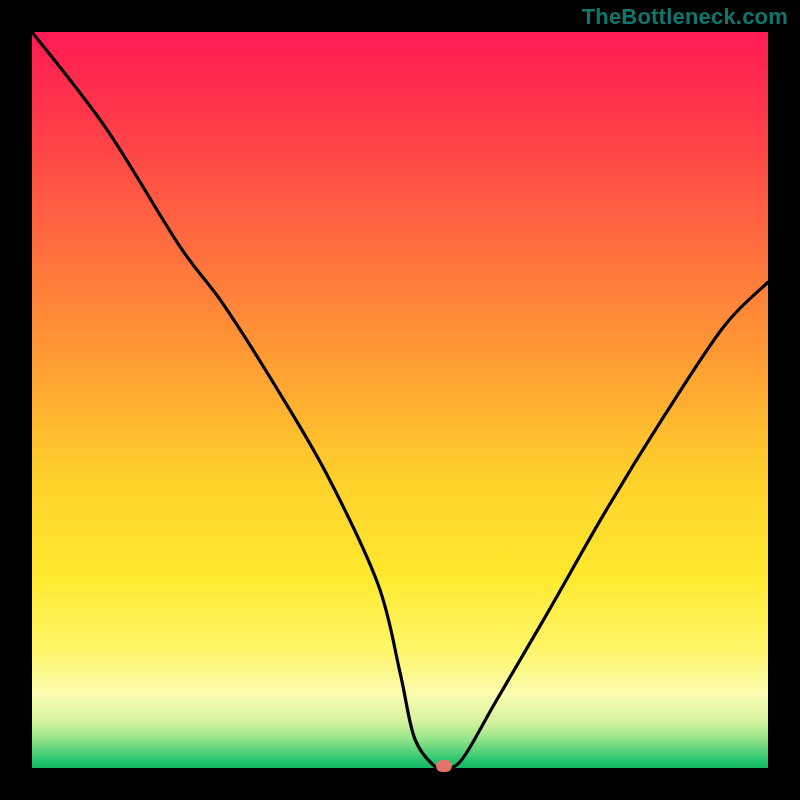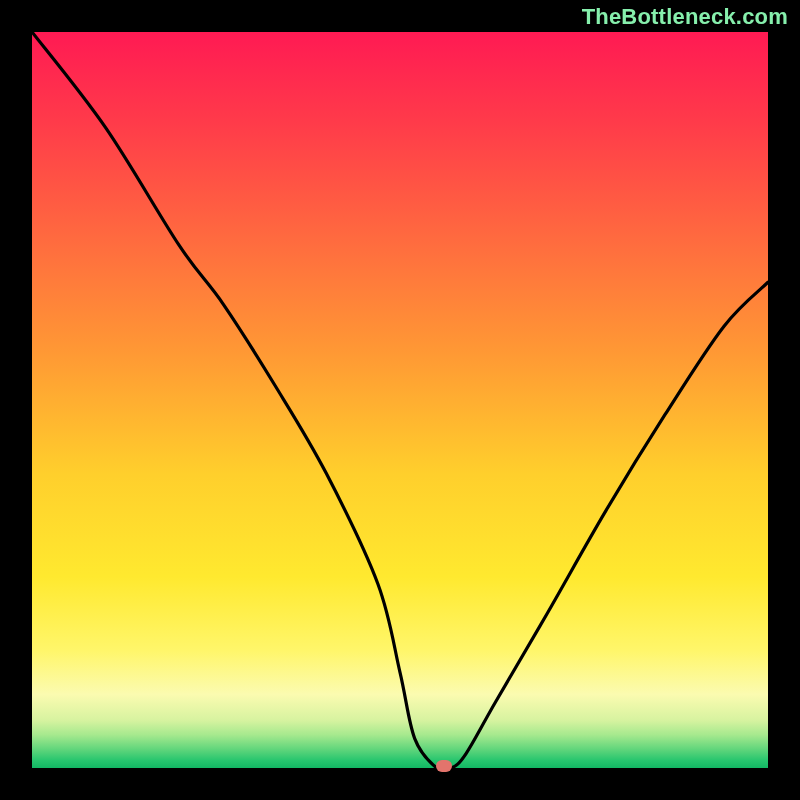--- a/index.html
+++ b/index.html
@@ -33,21 +33,21 @@
     width: 736px;
     height: 736px;
   }
   .watermark {
     position: absolute;
     right: 12px;
     top: 4px;
     font-family: Arial, Helvetica, sans-serif;
     font-size: 22px;
     font-weight: 600;
-    color: #86efac;
+    color: #0f766e;
     letter-spacing: 0.2px;
   }
   .min-marker {
     position: absolute;
     width: 16px;
     height: 12px;
     background: #e3746c;
     border-radius: 6px;
   }
 </style>

